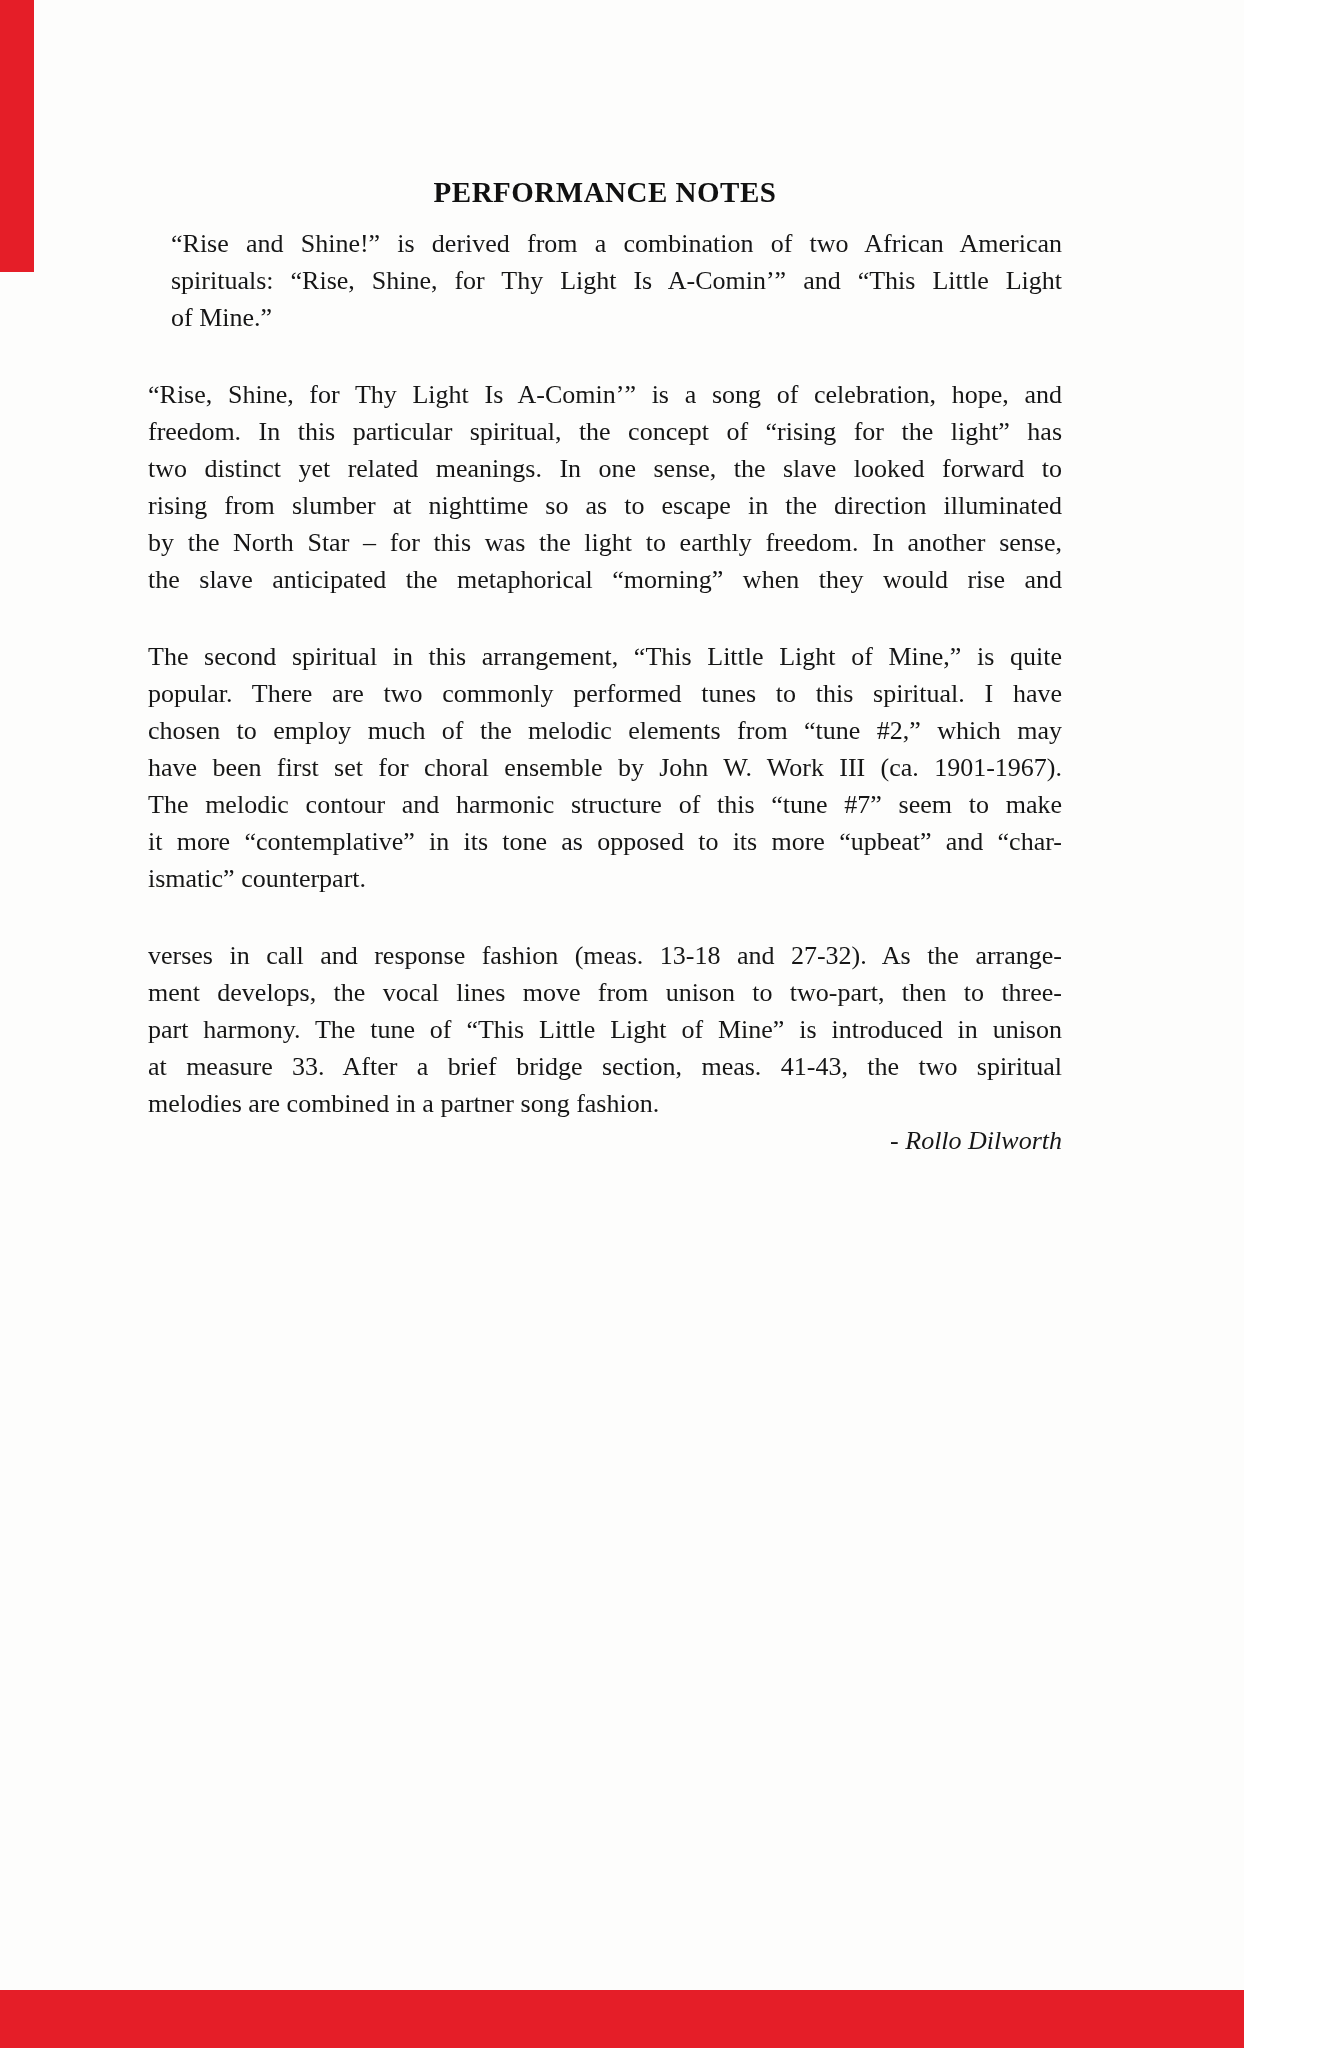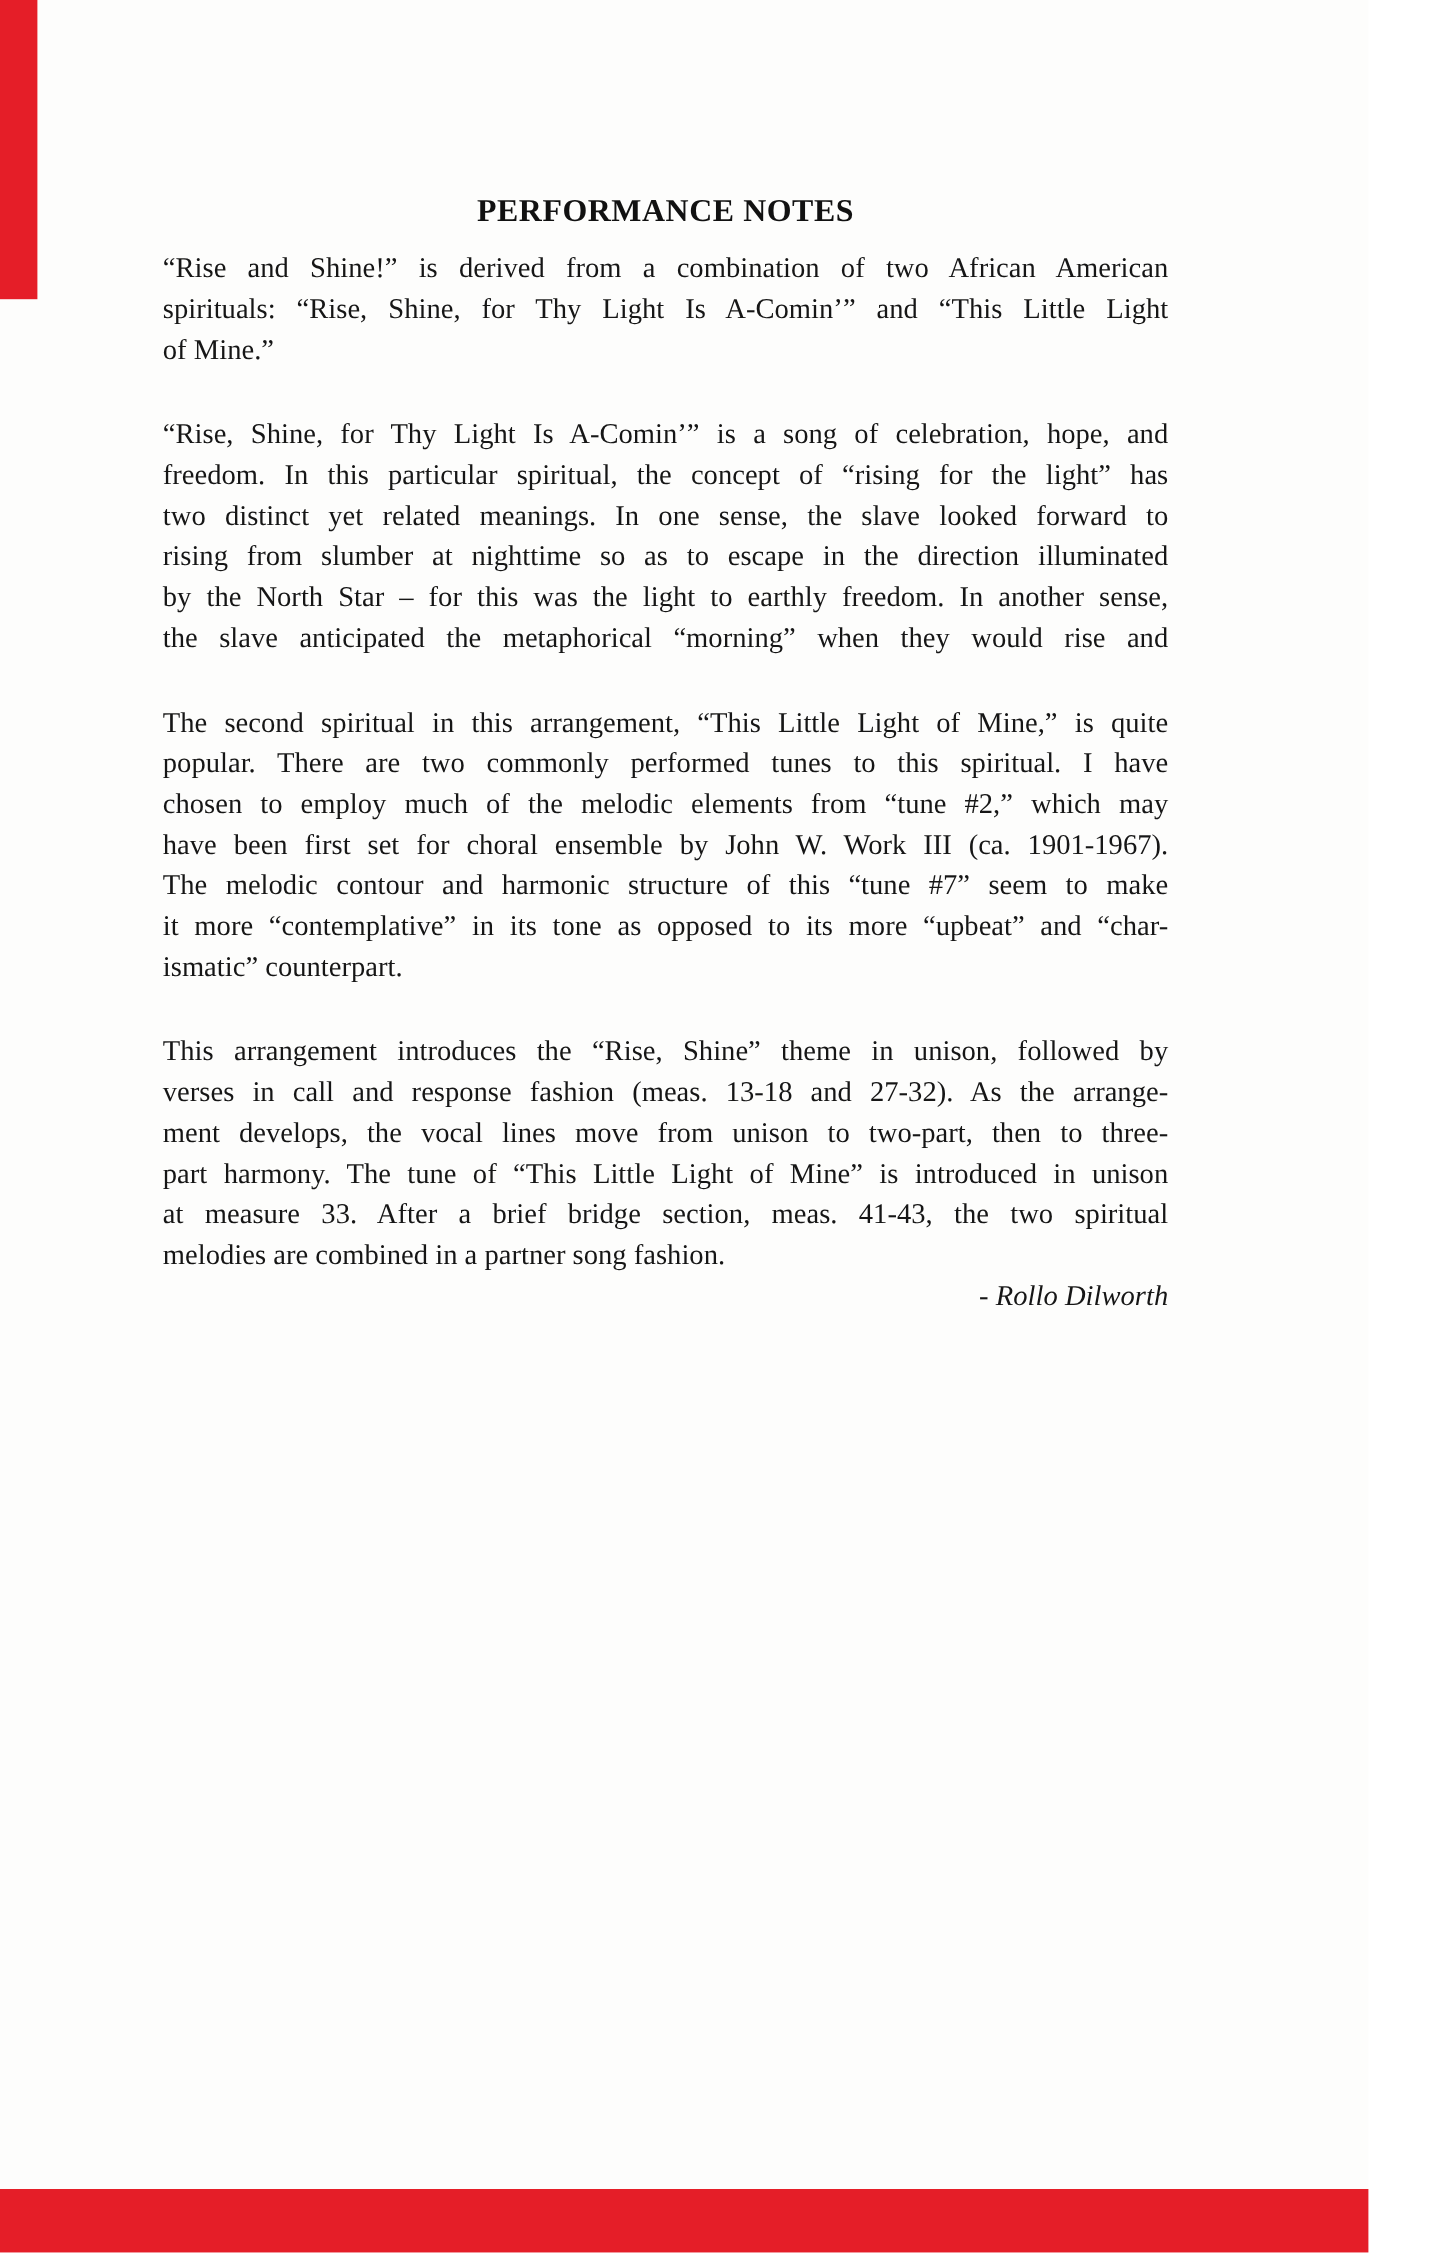--- a/index.html
+++ b/index.html
@@ -30,20 +30,21 @@
     letter-spacing: 0.5px;
     color: #111111;
   }
   .para {
     margin-top: 40px;
     font-size: 26px;
     color: #161616;
   }
   .para:first-of-type {
     margin-top: 16px;
+    margin-left: 23px;
   }
   .line {
     line-height: 37px;
     height: 37px;
     text-align: justify;
     text-align-last: justify;
     white-space: nowrap;
   }
   .line.last {
     text-align-last: left;
@@ -115,21 +116,20 @@
       <div class="line">The second spiritual in this arrangement, “This Little Light of Mine,” is quite</div>
       <div class="line">popular. There are two commonly performed tunes to this spiritual. I have</div>
       <div class="line">chosen to employ much of the melodic elements from “tune #2,” which may</div>
       <div class="line">have been first set for choral ensemble by John W. Work III (ca. 1901-1967).</div>
       <div class="line">The melodic contour and harmonic structure of this “tune #7” seem to make</div>
       <div class="line">it more “contemplative” in its tone as opposed to its more “upbeat” and “char-</div>
       <div class="line last">ismatic” counterpart.</div>
     </div>
 
     <div class="para">
-      <div class="line">This arrangement introduces the “Rise, Shine” theme in unison, followed by</div>
       <div class="line">verses in call and response fashion (meas. 13-18 and 27-32). As the arrange-</div>
       <div class="line">ment develops, the vocal lines move from unison to two-part, then to three-</div>
       <div class="line">part harmony. The tune of “This Little Light of Mine” is introduced in unison</div>
       <div class="line">at measure 33. After a brief bridge section, meas. 41-43, the two spiritual</div>
       <div class="line last">melodies are combined in a partner song fashion.</div>
     </div>
 
     <div class="signature">- Rollo Dilworth</div>
 
   </div>

